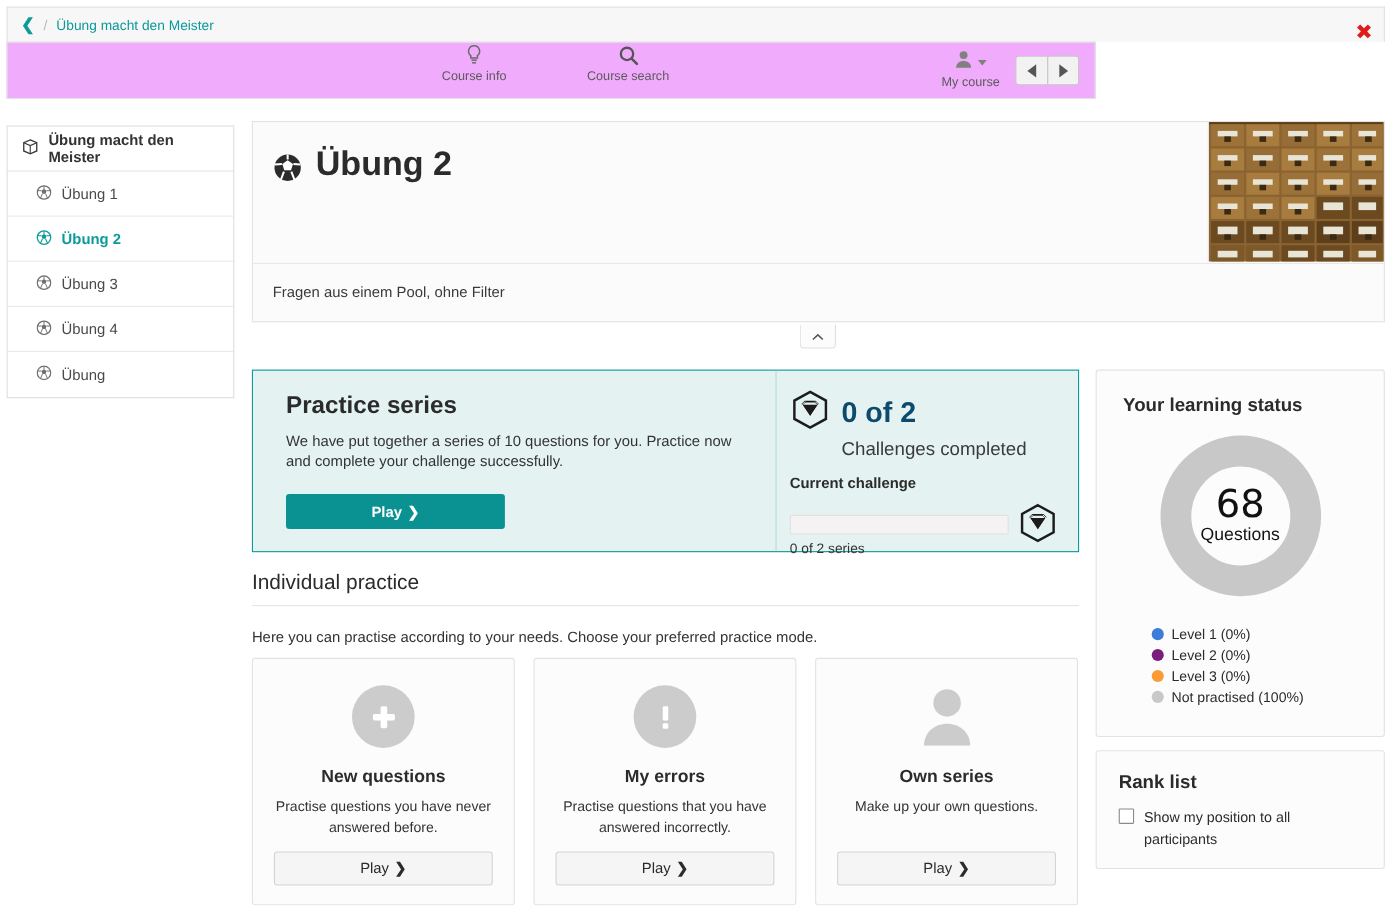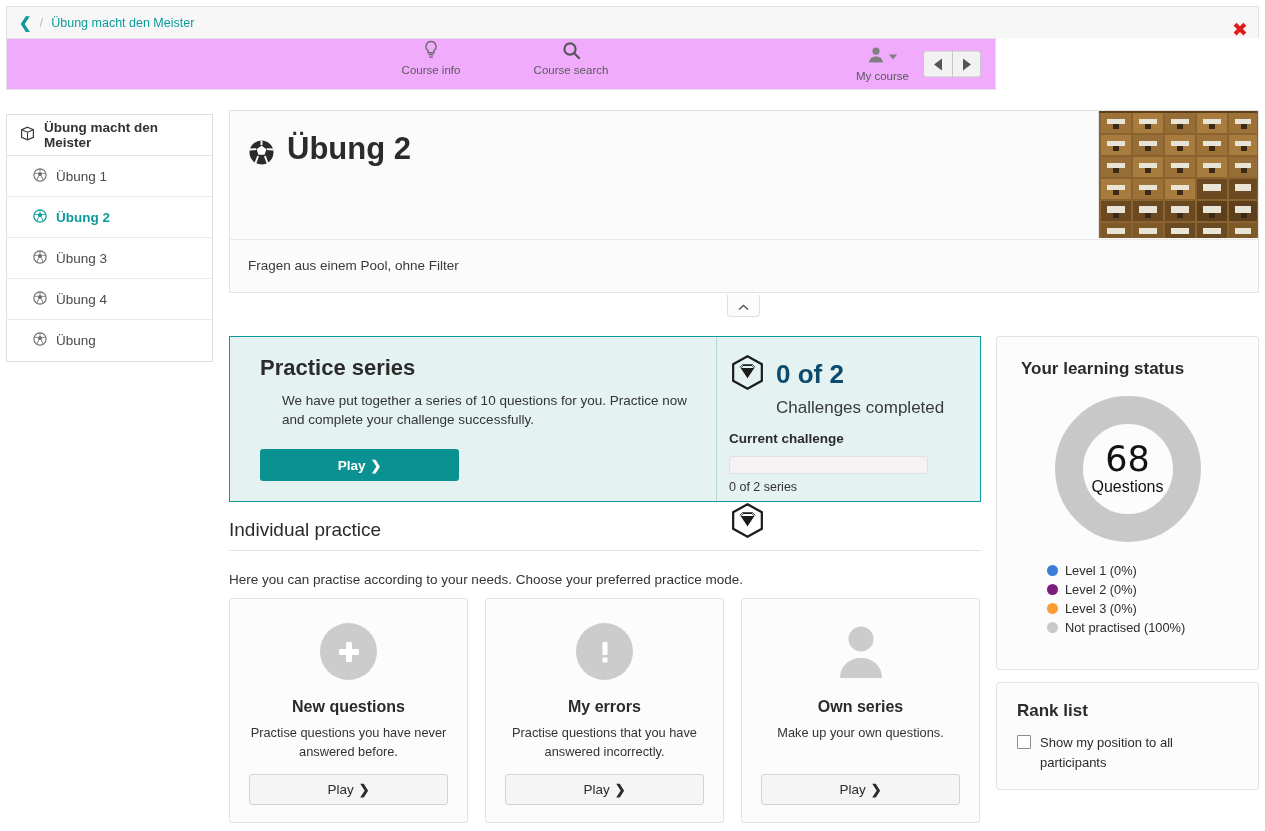--- a/index.html
+++ b/index.html
@@ -99,33 +99,33 @@
   }
 
   
   .practice-panel {
     position: absolute; left: 229px; top: 336px; width: 752px; height: 166px;
     background: #e4f3f1; border: 1px solid #0d9a9a;
     display: flex;
   }
   .pp-left { width: 486px; padding: 18px 20px 0 30px; }
   .pp-title { font-size: 22px; font-weight: bold; color: #2b2b2b; }
-  .pp-text { font-size: 13.5px; color: #333; margin-top: 10px; line-height: 1.42; margin-left: 22px; }
+  .pp-text { font-size: 13.5px; color: #333; margin-top: 10px; line-height: 1.42; }
   .btn-play-primary {
     margin-top: 20px; width: 199px; height: 32px; background: #0a9191; color: #fff;
     border: none; border-radius: 3px; font-size: 13.5px; font-weight: bold;
     display: flex; align-items: center; justify-content: center; gap: 5px; cursor: pointer;
     font-family: "Liberation Sans", sans-serif;
   }
   .pp-right { flex: 1; border-left: 1px solid #b9d8d4; padding: 17px 18px 0 12px; position: relative; }
   .chal-row { display: flex; align-items: center; gap: 10px; }
   .chal-count { font-size: 26px; font-weight: bold; color: #0c4a6e; }
   .chal-sub { font-size: 17px; color: #3a3a3a; margin: 3px 0 0 47px; }
   .cur-chal { font-size: 13.5px; font-weight: bold; color: #2b2b2b; margin-top: 13px; }
-  .prog-row { display: flex; gap: 8px; margin-top: 10px; flex-direction: column; }
+  .prog-row { display: flex; align-items: center; gap: 8px; margin-top: 10px; }
   .prog-track { width: 199px; height: 18px; background: #f4f2f2; border: 1px solid #e4e0e0; border-radius: 2px; }
   .prog-label { font-size: 12.5px; color: #333; margin-top: 6px; }
 
   
   .ip-head {
     position: absolute; left: 229px; top: 519px; width: 752px;
     font-size: 19px; color: #2b2b2b; padding-bottom: 9px; border-bottom: 1px solid #e4e4e4;
   }
   .ip-sub { position: absolute; left: 229px; top: 572px; font-size: 13.5px; color: #333; }
 
@@ -154,21 +154,21 @@
     background: #fcfcfc; border: 1px solid #e3e3e3; border-radius: 3px; padding: 22px 24px 0;
   }
   .panel-title { font-size: 17px; font-weight: bold; color: #2b2b2b; }
   .donut-wrap { display: flex; justify-content: center; margin-top: 16px; position: relative; }
   .donut-center {
     position: absolute; top: 0; left: 0; width: 100%; height: 148px;
     display: flex; flex-direction: column; align-items: center; justify-content: center;
   }
   .donut-num { font-size: 35px; color: #111; line-height: 1; font-family: "DejaVu Sans", sans-serif; }
   .donut-lbl { font-size: 16px; color: #111; margin-top: 1px; }
-  .legend { margin-top: 20px; padding-left: 26px; }
+  .legend { margin-top: 26px; padding-left: 26px; }
   .legend-item { display: flex; align-items: center; gap: 7px; font-size: 12.8px; color: #2b2b2b; margin-bottom: 4px; }
   .dot { width: 11px; height: 11px; border-radius: 50%; flex: none; }
 
   .rank-panel {
     position: absolute; left: 996px; top: 682px; width: 263px; height: 108px;
     background: #fcfcfc; border: 1px solid #e3e3e3; border-radius: 3px; padding: 18px 20px 0;
   }
   .rank-title { font-size: 17px; font-weight: bold; color: #2b2b2b; }
   .rank-check { display: flex; gap: 9px; margin-top: 12px; cursor: pointer; }
   .cbox { width: 14px; height: 14px; border: 1px solid #8a8a8a; background: #fff; flex: none; margin-top: 2px; border-radius: 1px; }

